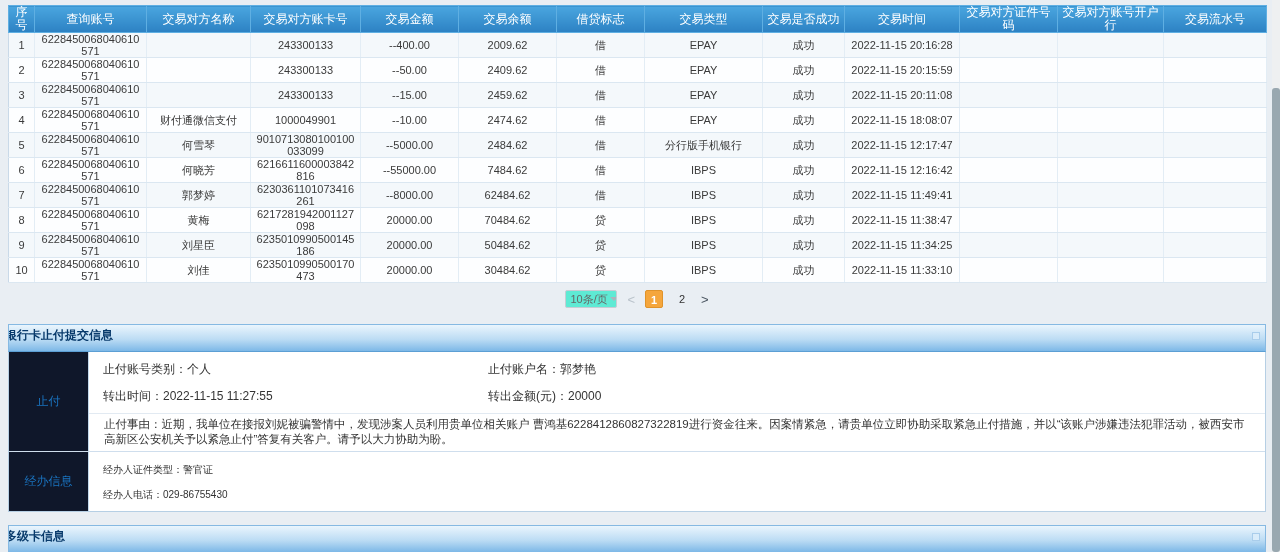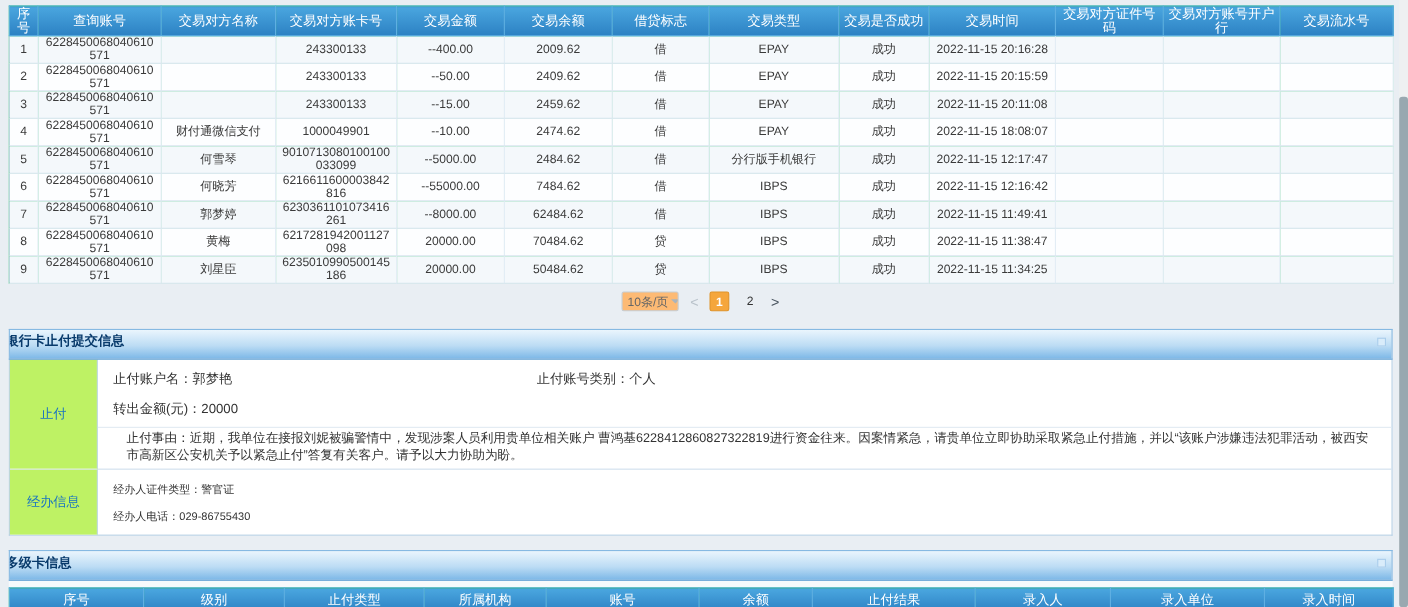--- a/index.html
+++ b/index.html
@@ -16,21 +16,21 @@
     border-right:1px solid #e3edf5; border-bottom:1px solid #dbe7f1;
     word-break:break-all; line-height:12px; }
   tbody tr:nth-child(odd)  { background:#f4f8fb; }
   tbody tr:nth-child(even) { background:#fdfeff; }
   #multicard-table th { height:22px; }
 
   
   .pagination { margin-top:5px; height:22px; display:flex; align-items:center;
     justify-content:center; gap:10px; font-size:11px; color:#555; }
   .page-size { display:inline-flex; align-items:center; border:1px solid #c6cdd4;
-    background:#fdba74; border-radius:2px; height:18px; padding:0 2px 0 4px; width:52px;
+    background:#5eead4; border-radius:2px; height:18px; padding:0 2px 0 4px; width:52px;
     overflow:hidden; white-space:nowrap; color:#666; cursor:pointer; }
   .page-size .chev { width:0; height:0; border-left:4px solid transparent;
     border-right:4px solid transparent; border-top:4px solid #aab4bd; margin-left:2px; flex:none;}
   .page-arrow { color:#b9c2ca; cursor:pointer; font-size:13px; }
   .page-arrow.next { color:#4a5560; }
   .page-num { min-width:18px; height:18px; line-height:18px; text-align:center;
     color:#333; cursor:pointer; }
   .page-num.current { background:#f5a63c; border:1px solid #e0932a; color:#fff;
     border-radius:2px; font-weight:bold; }
 
@@ -40,30 +40,30 @@
     background:linear-gradient(#eaf5fd,#bcdcf4 55%,#7db8e7);
     border:1px solid #86b9e2; border-bottom:1px solid #5c9fd4;
     font-size:12px; font-weight:bold; color:#083a6b; }
   .section-bar .bar-title { display:inline-block; margin-left:-4px; }
   .bar-icon { position:absolute; right:5px; top:7px; width:8px; height:8px;
     background:#d9ecfa; border:1px solid #a9cdeb; }
   .section-body { border:1px solid #b6cfe4; border-top:none; background:#fff; }
 
   .panel-row { display:flex; }
   .panel-row + .panel-row { border-top:1px solid #cfdeed; }
-  .panel-label { flex:none; width:80px; background:#bef264; color:#1a74c0;
+  .panel-label { flex:none; width:80px; background:#0f172a; color:#1a74c0;
     font-size:12px; display:flex; align-items:center; justify-content:center;
     border-right:1px solid #c3d9ec; }
   .panel-content { flex:1; min-width:0; }
 
   .fields-grid { padding:4px 0 3px 14px; }
   .fields-line { display:grid; grid-template-columns:385px 340px 1fr; height:27px;
     align-items:center; font-size:12px; color:#333; }
   .divider { border-top:1px solid #e2eaf2; margin:0; }
-  .reason { font-size:11.5px; color:#333; line-height:15px; padding:3px 12px 4px 26px; }
+  .reason { font-size:11.5px; color:#333; line-height:15px; padding:3px 12px 4px 15px; }
 
   .handler-grid { padding:5px 0 4px 14px; }
   .handler-line { display:grid; grid-template-columns:385px 340px 1fr; height:25px;
     align-items:center; font-size:10px; color:#333; }
 
   #multicard-section .section-body { padding:6px 0 0 0; background:#f7fafc; border:none; }
 
   
   .scrollbar-track { position:absolute; right:0; top:0; width:8px; height:552px;
     background:#eef0f1; }
@@ -237,20 +237,35 @@
           <td>20000.00</td>
           <td>50484.62</td>
           <td>贷</td>
           <td>IBPS</td>
           <td>成功</td>
           <td>2022-11-15 11:34:25</td>
           <td></td>
           <td></td>
           <td></td>
         </tr>
+        <tr>
+          <td>10</td>
+          <td>6228450068040610571</td>
+          <td>刘佳</td>
+          <td>6235010990500170473</td>
+          <td>20000.00</td>
+          <td>30484.62</td>
+          <td>贷</td>
+          <td>IBPS</td>
+          <td>成功</td>
+          <td>2022-11-15 11:33:10</td>
+          <td></td>
+          <td></td>
+          <td></td>
+        </tr>
       </tbody>
   </table>
 
   <div class="pagination">
     <span class="page-size">
       <span>10条/页</span>
       <span class="chev"></span>
     </span>
     <span class="page-arrow">&lt;</span>
     <span class="page-num current">1</span>
@@ -262,24 +277,25 @@
     <div class="section-bar">
       <span class="bar-title">银行卡止付提交信息</span>
       <span class="bar-icon"></span>
     </div>
     <div class="section-body">
       <div class="panel-row">
         <div class="panel-label">止付</div>
         <div class="panel-content">
           <div class="fields-grid">
             <div class="fields-line">
+                <span>止付账号类别：个人</span>
                 <span>止付账户名：郭梦艳</span>
-                <span>止付账号类别：个人</span>
               </div>
             <div class="fields-line">
+                <span>转出时间：2022-11-15 11:27:55</span>
                 <span>转出金额(元)：20000</span>
               </div>
           </div>
           <div class="divider"></div>
           <div class="reason">止付事由：近期，我单位在接报刘妮被骗警情中，发现涉案人员利用贵单位相关账户 曹鸿基6228412860827322819进行资金往来。因案情紧急，请贵单位立即协助采取紧急止付措施，并以“该账户涉嫌违法犯罪活动，被西安市高新区公安机关予以紧急止付”答复有关客户。请予以大力协助为盼。</div>
         </div>
       </div>
       <div class="panel-row">
         <div class="panel-label">经办信息</div>
         <div class="panel-content handler-grid">

